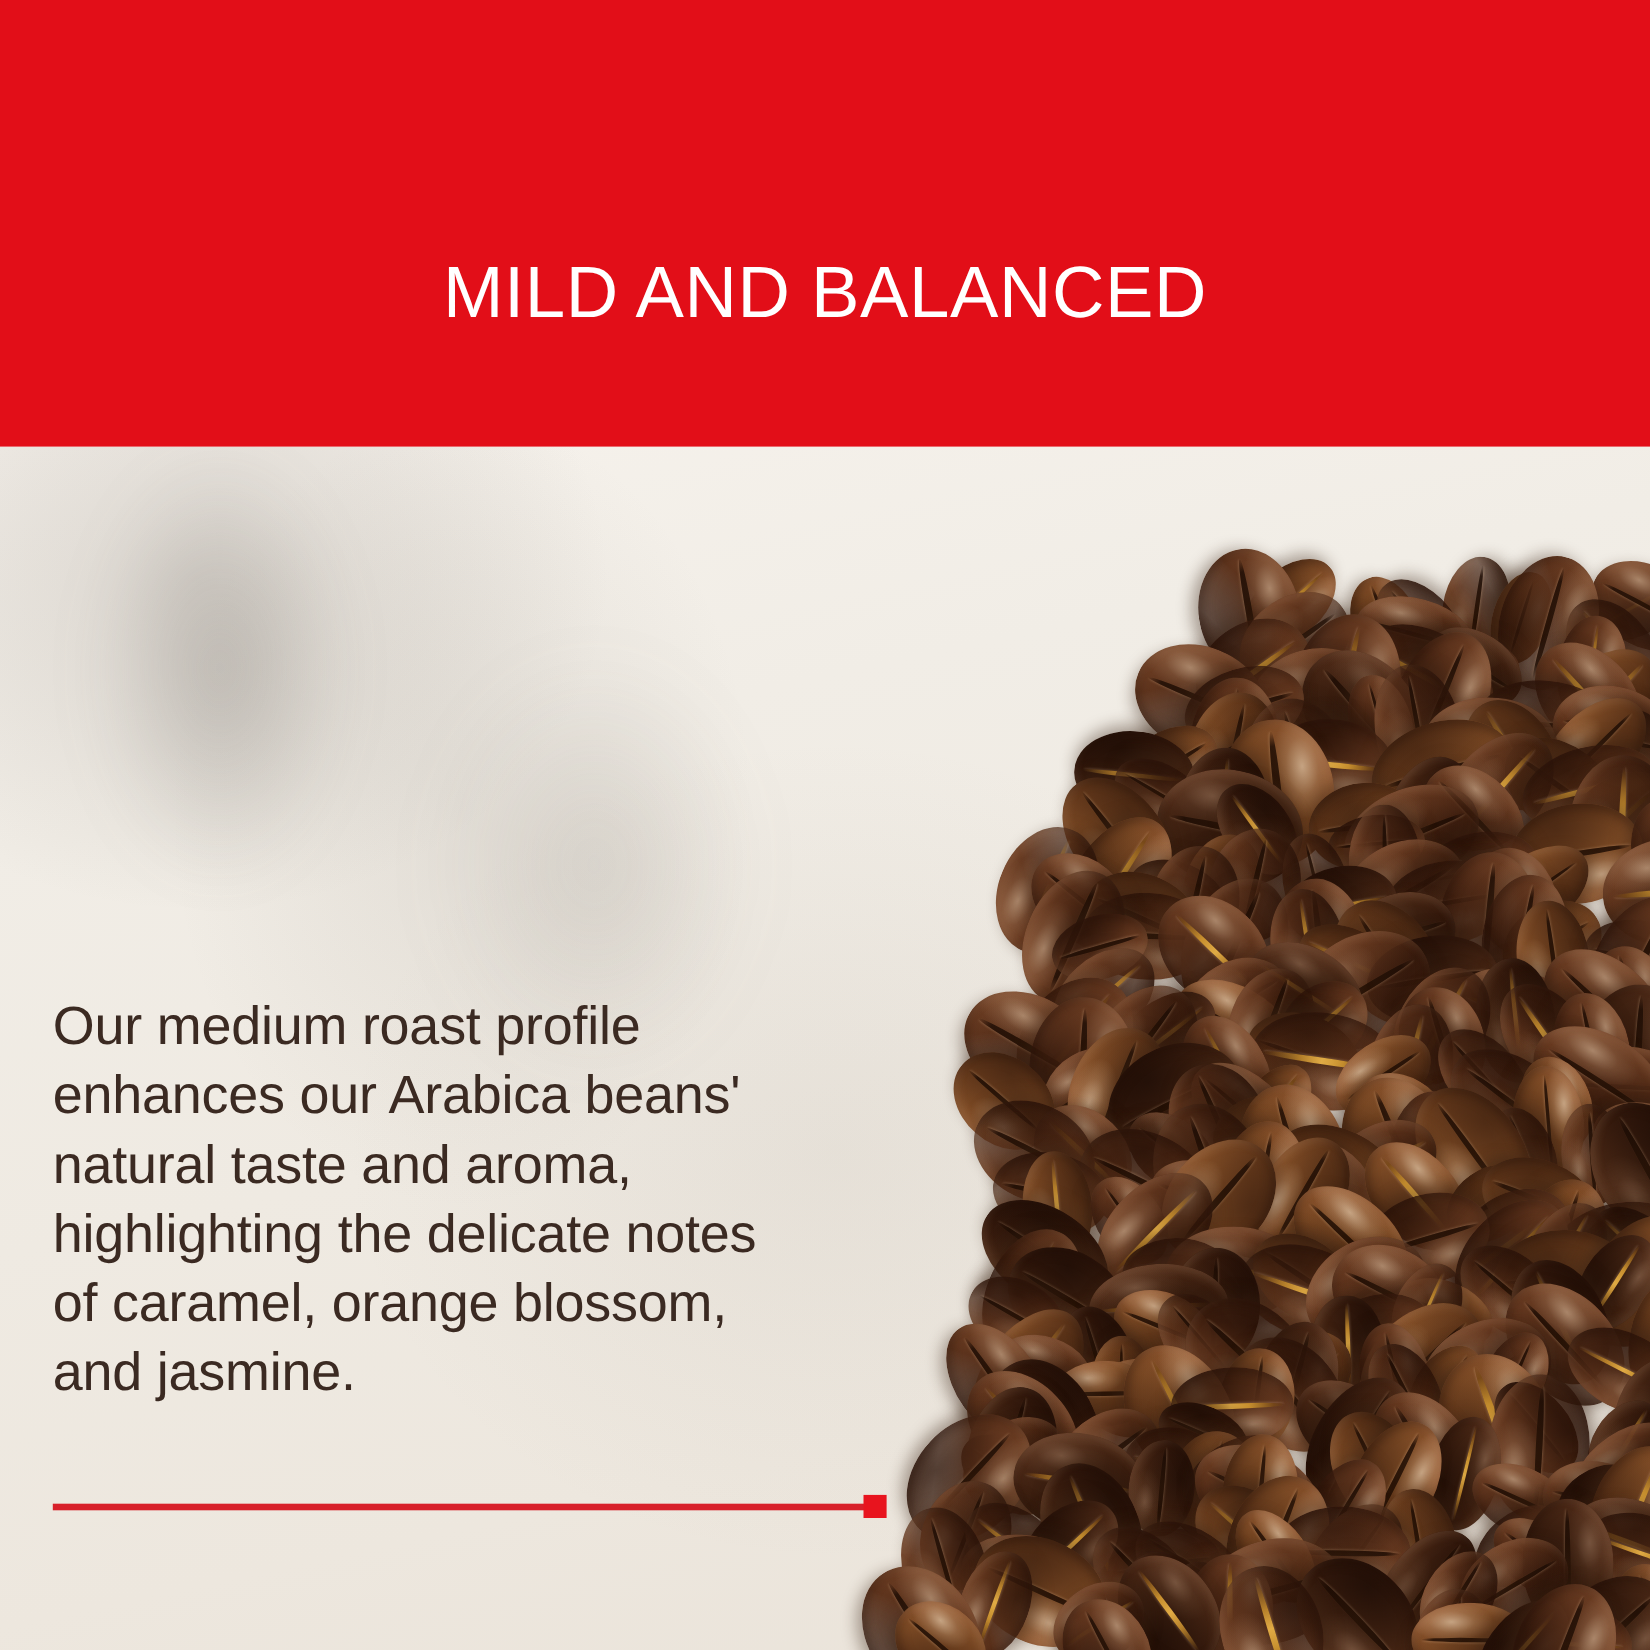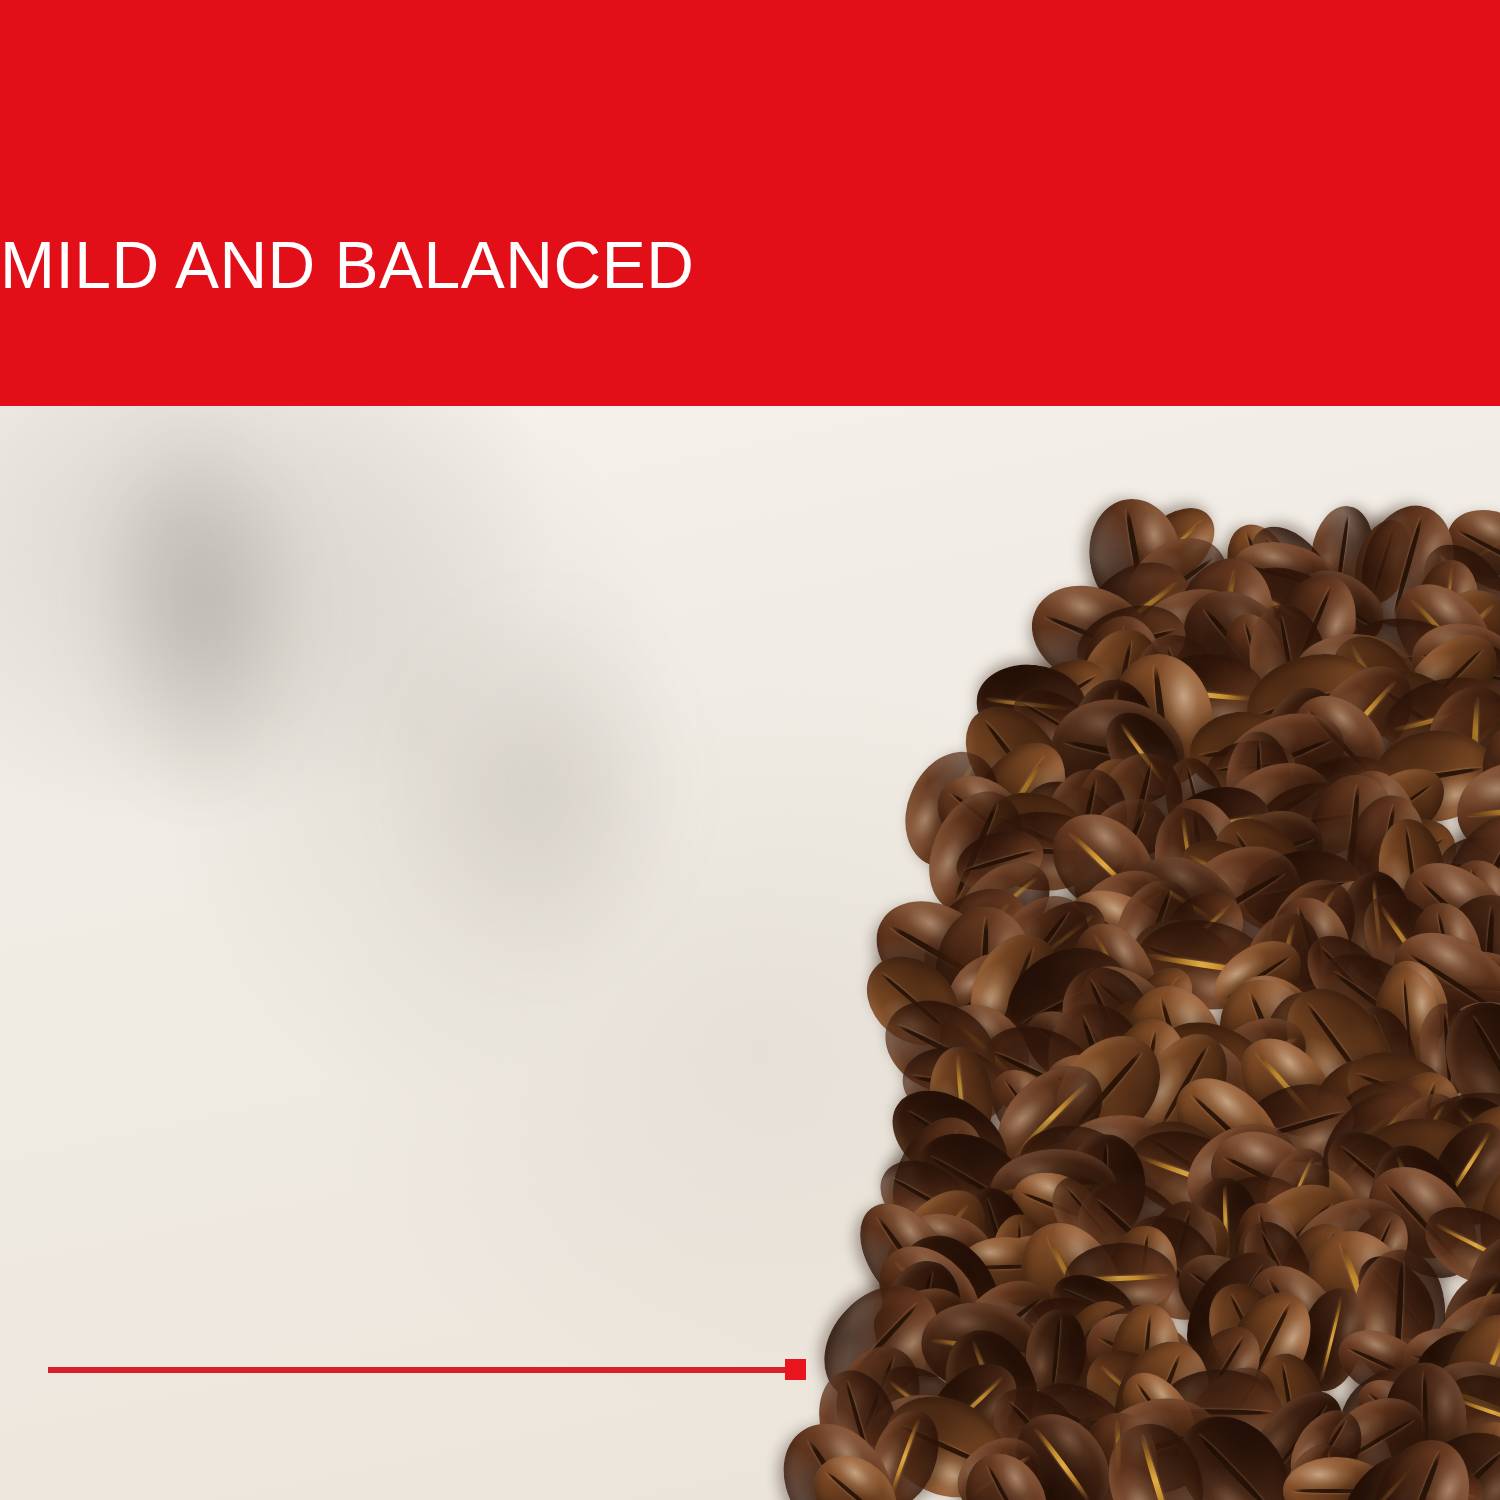--- a/index.html
+++ b/index.html
@@ -34,21 +34,21 @@
     font-weight: 700;
     font-size: 92px;
     letter-spacing: 1.5px;
     line-height: 1.0;
     white-space: nowrap;
   }
   #subheadline {
     position: absolute;
     left: 0; top: 232px;
     width: 1500px;
-    text-align: left;
+    text-align: center;
     color: #FFFFFF;
     font-family: "Liberation Sans", sans-serif;
     font-weight: 300;
     font-size: 66px;
     letter-spacing: 0.5px;
     line-height: 1.0;
     white-space: nowrap;
   }
 
   
@@ -486,19 +486,20 @@
         <div class="bean crease-gold" style="width: 94.6px; height: 68.2px; left: 568.8px; top: 995.4px; transform: rotate(183.7deg); z-index: 297;"></div>
         <div class="bean light round" style="width: 107.2px; height: 68.4px; left: 463.4px; top: 991.2px; transform: rotate(0.5deg); z-index: 298;"></div>
         <div class="bean dark crease-gold" style="width: 100.6px; height: 60.5px; left: 514.7px; top: 1000.6px; transform: rotate(132.1deg); z-index: 299;"></div>
         <div class="bean" style="width: 96.7px; height: 76.2px; left: 138.2px; top: 996.1px; transform: rotate(62deg); z-index: 300;"></div>
         <div class="bean" style="width: 125.4px; height: 89.7px; left: 539.4px; top: 989.8px; transform: rotate(110.8deg); z-index: 301;"></div>
         <div class="bean light" style="width: 90px; height: 71.3px; left: -10.3px; top: 994.4px; transform: rotate(40.4deg); z-index: 302;"></div>
       </div>
 
   </div>
 
+  <div id="body-copy">Our medium roast profile enhances our Arabica beans' natural taste and aroma, highlighting the delicate notes of caramel, orange blossom, and jasmine.</div>
 
   <div id="rule-wrap">
     <div id="rule-line"></div>
     <div id="rule-square"></div>
   </div>
 
 </div>
 
 </body></html>

